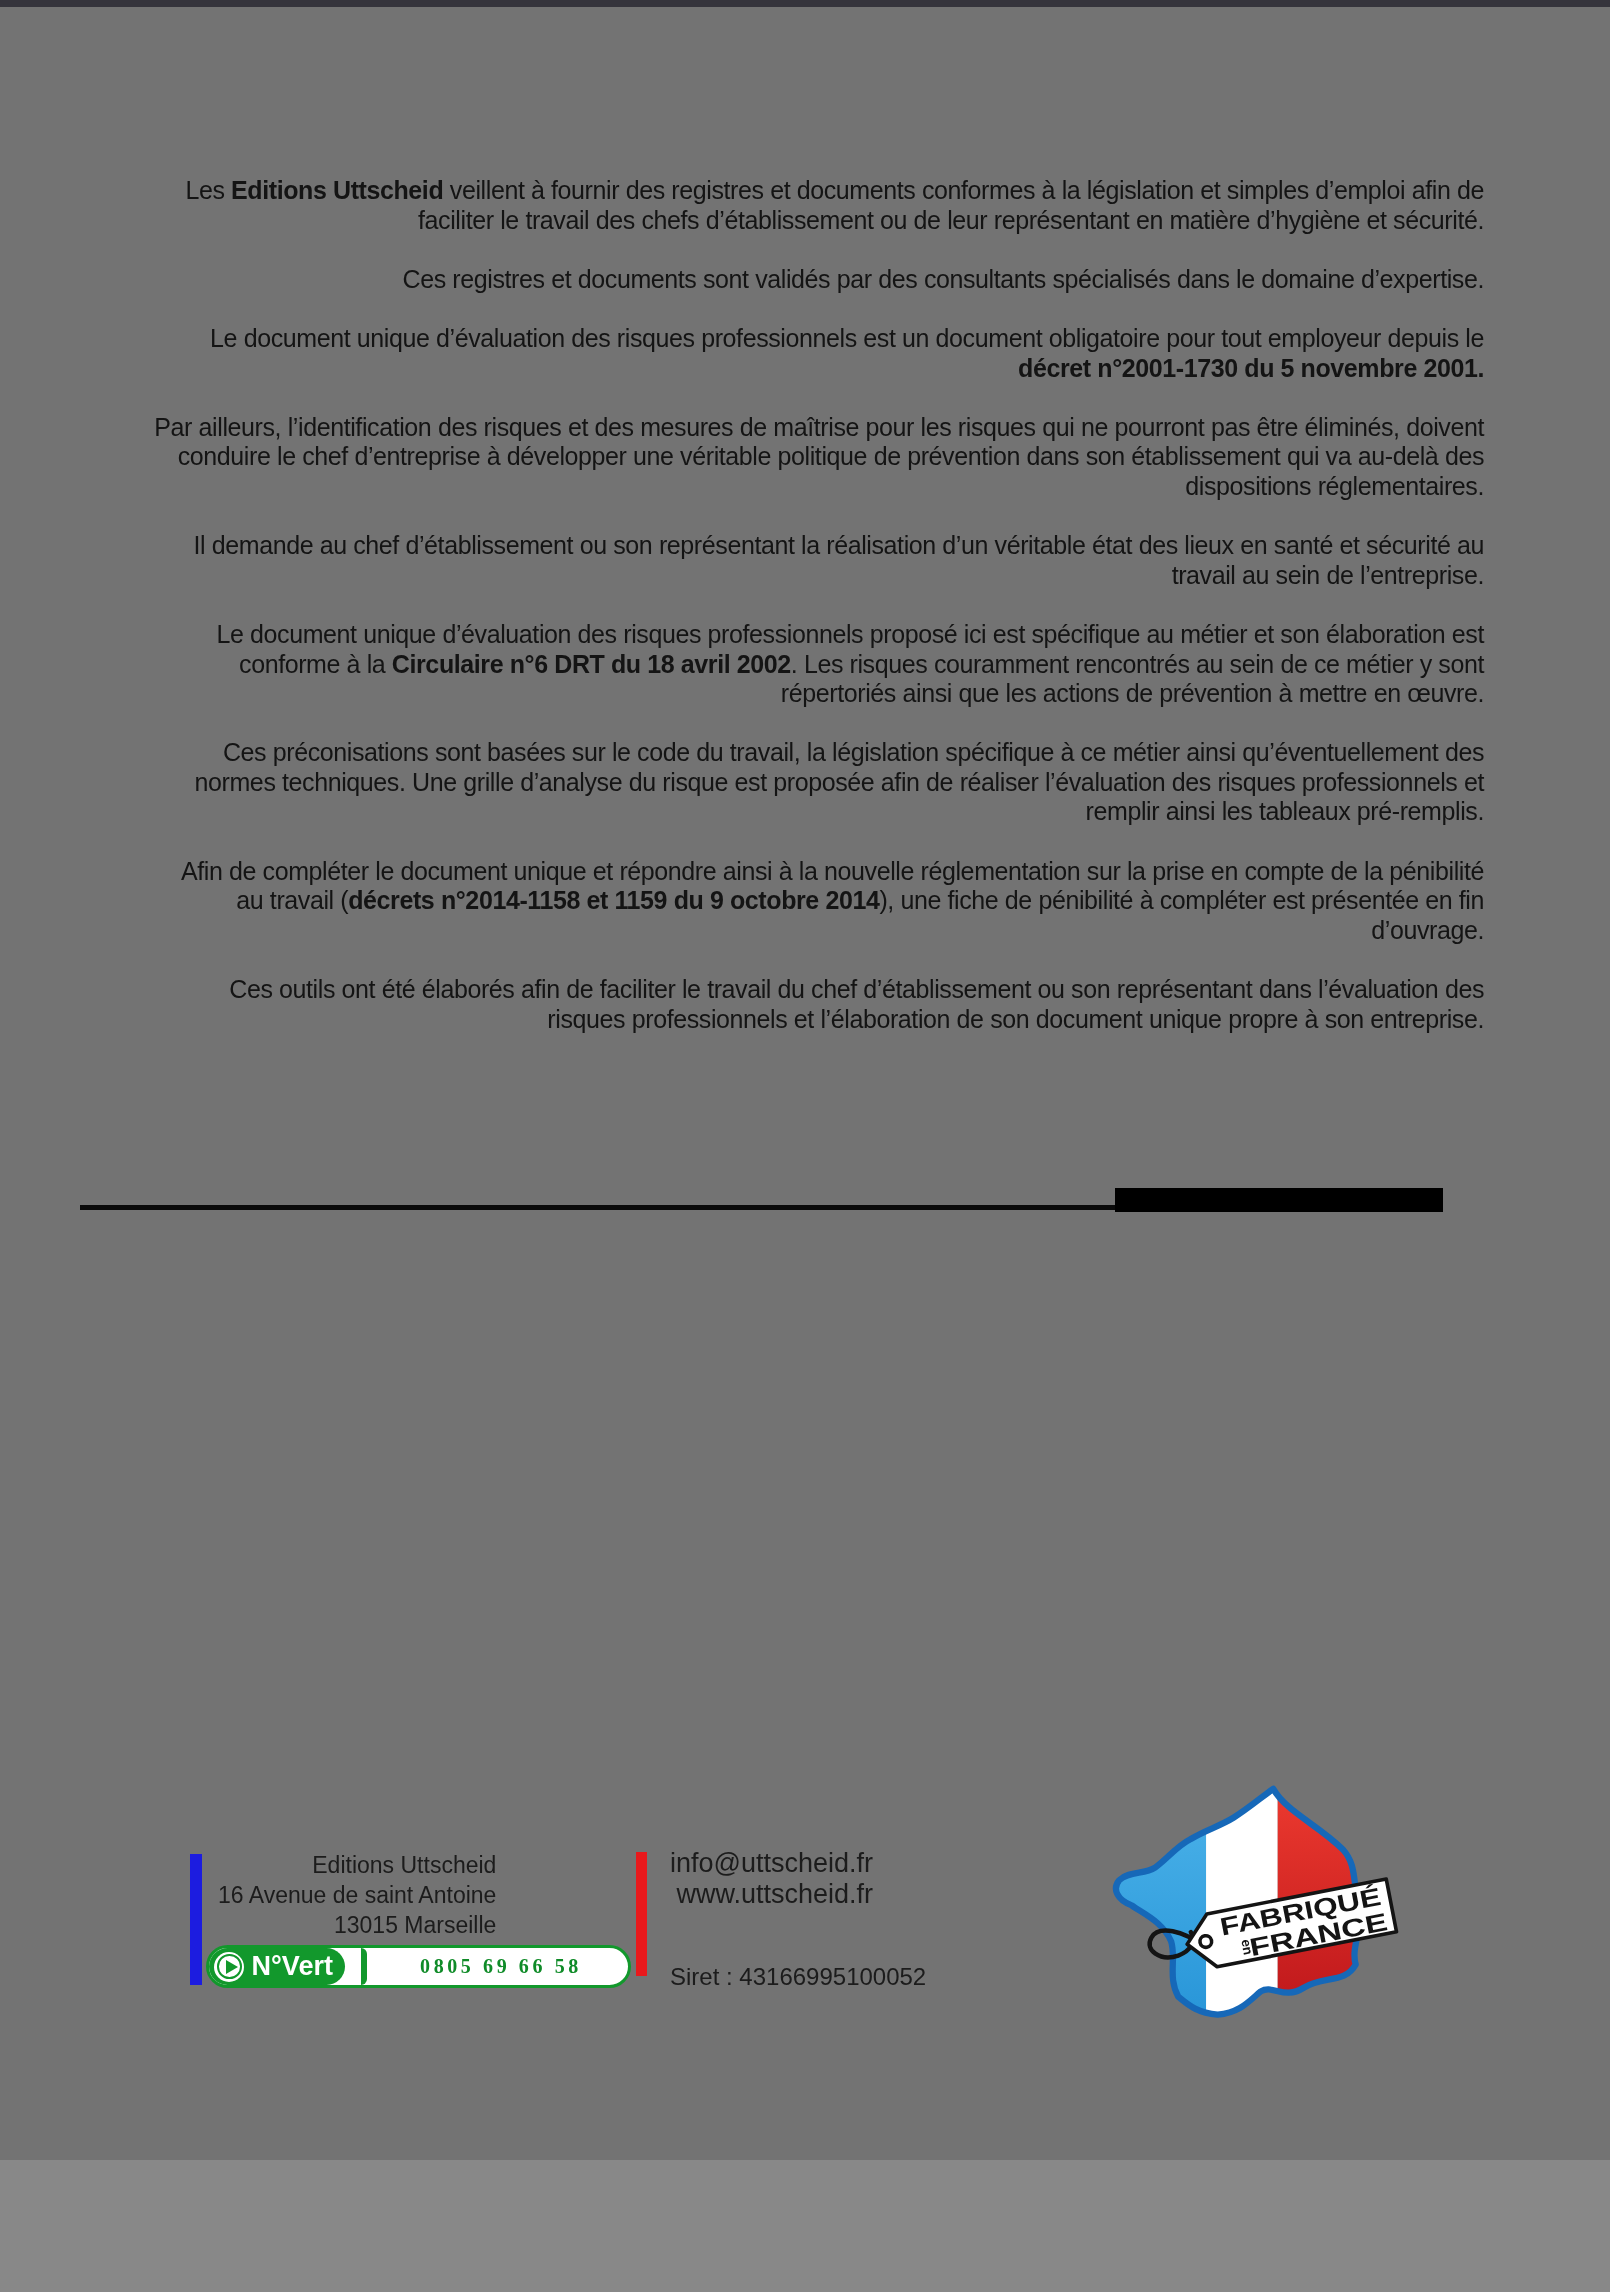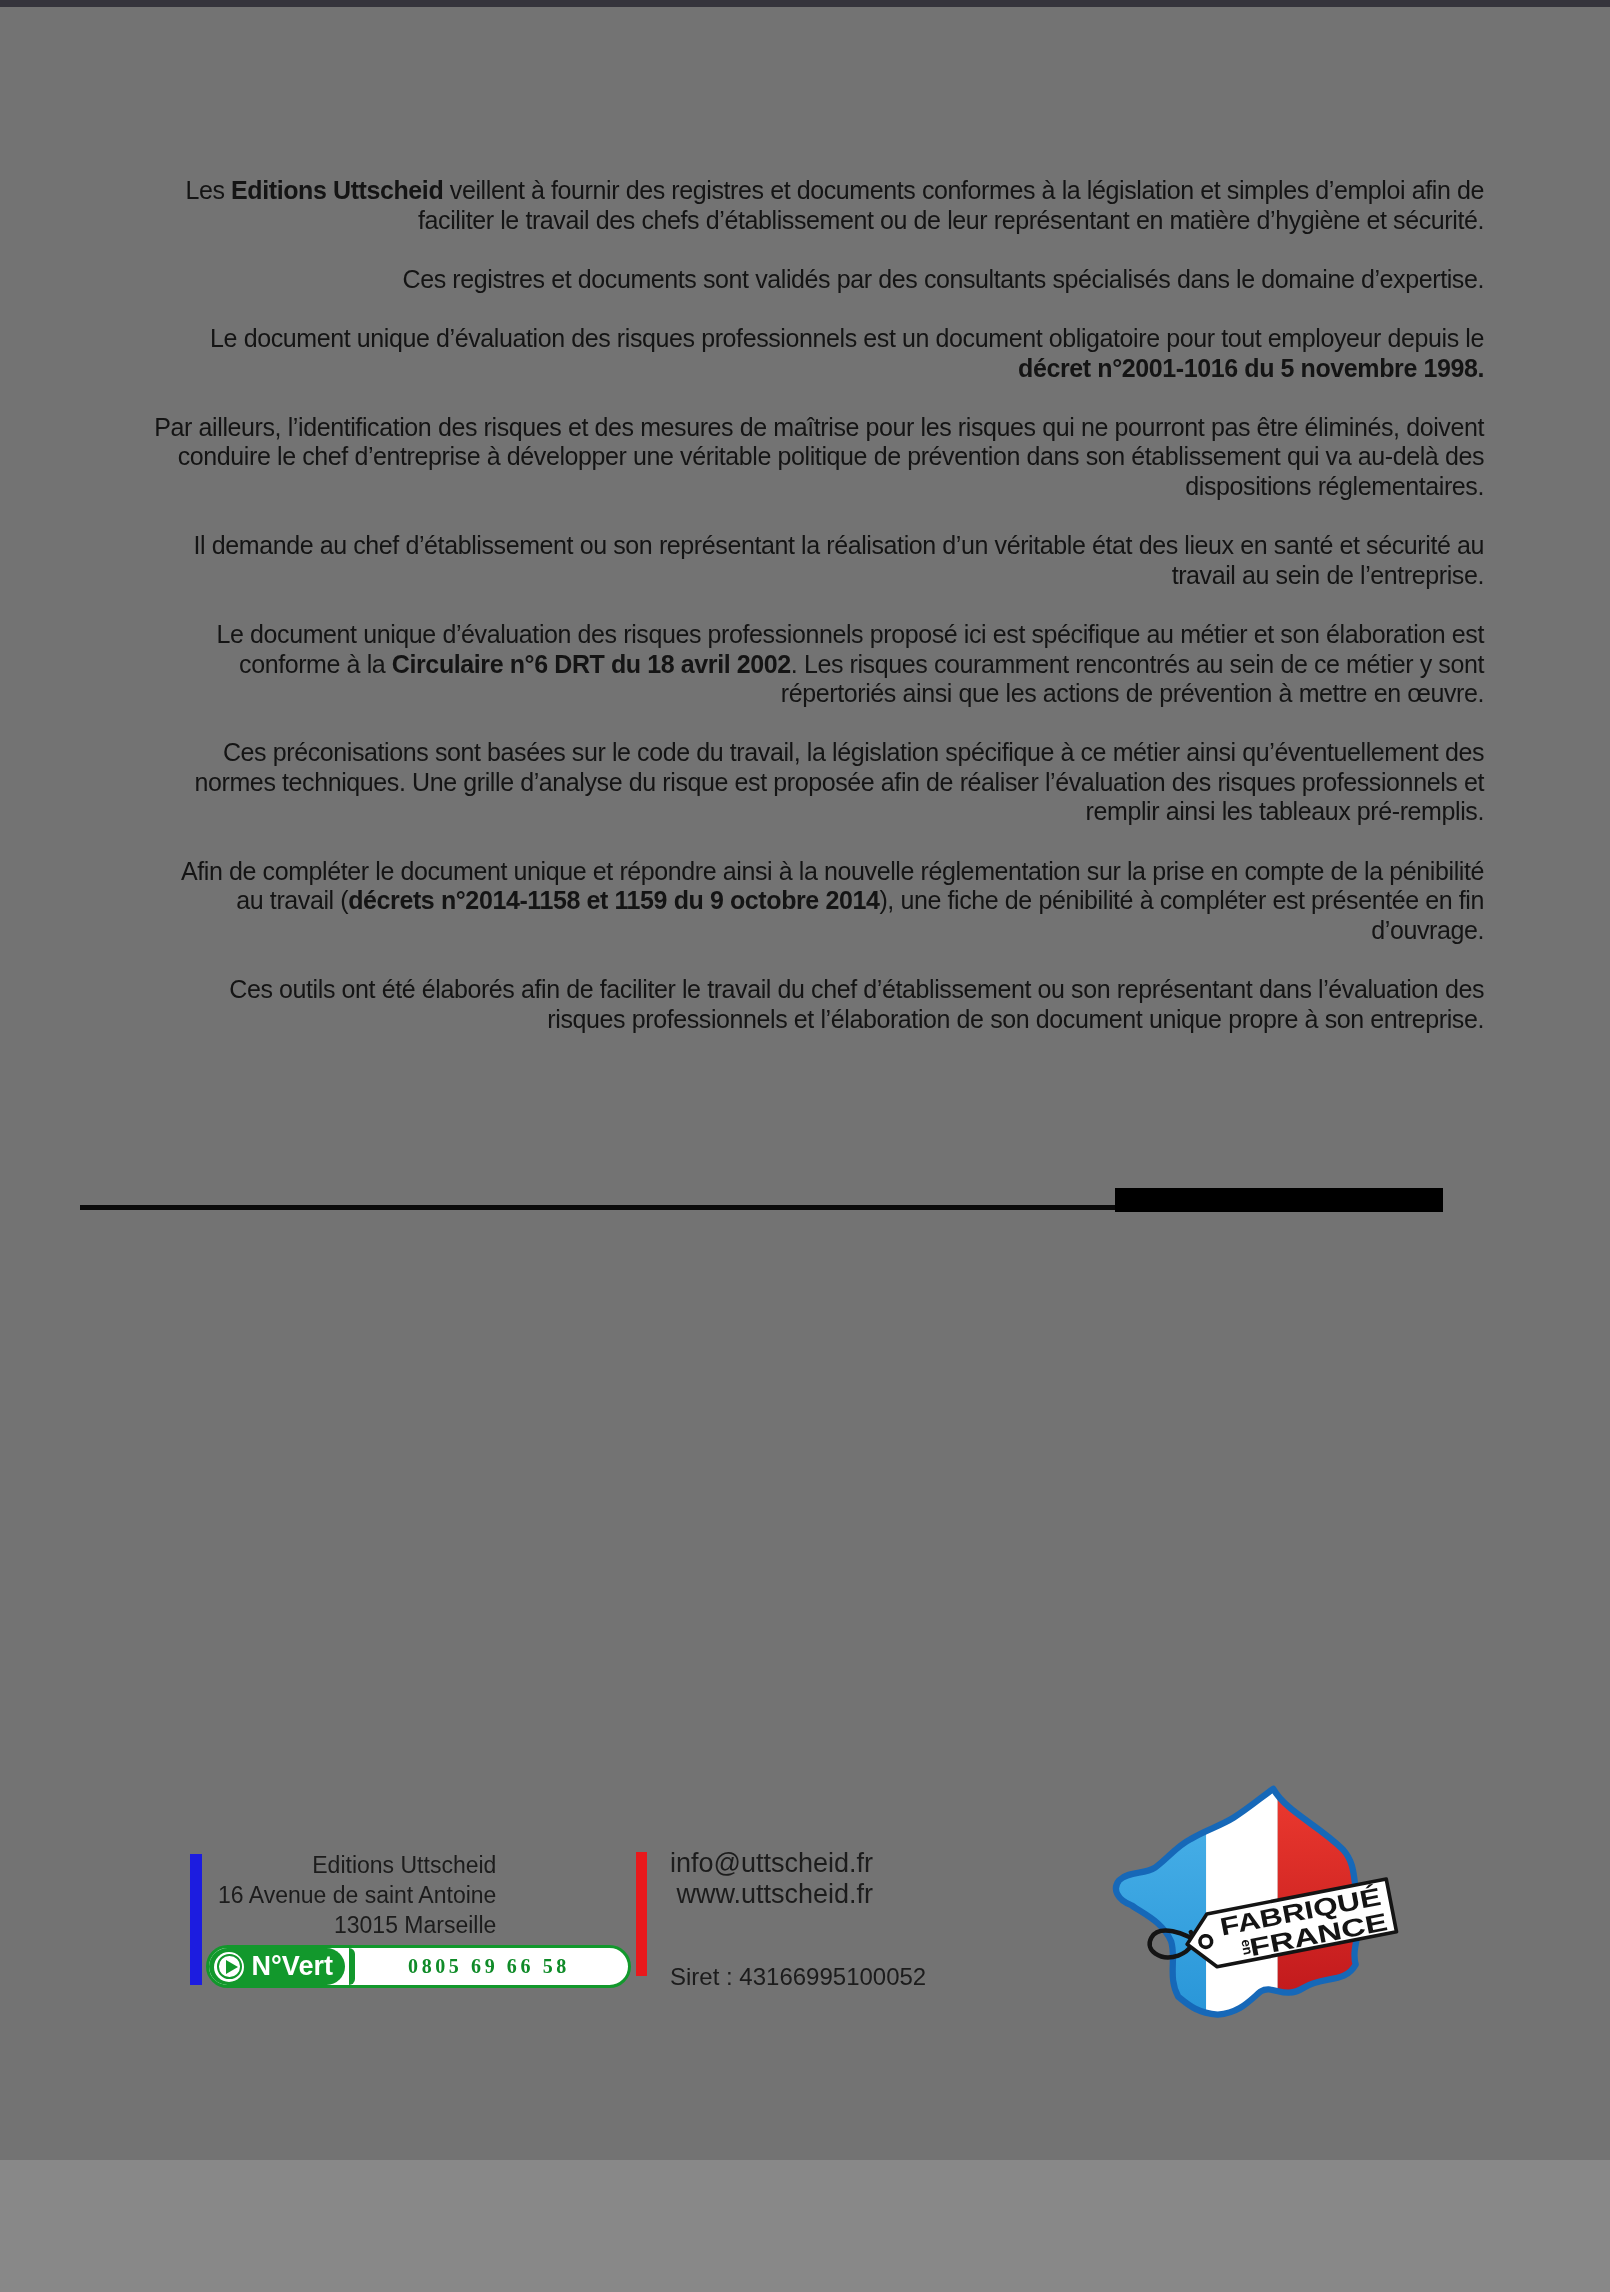--- a/index.html
+++ b/index.html
@@ -34,21 +34,21 @@
   .bar-red{position:absolute;left:636px;top:1852px;width:10.7px;height:124px;background:#e8191c;}
 
   .address{position:absolute;left:218px;top:1850px;font-size:23px;line-height:30px;color:#1c1c1c;}
   .contact{position:absolute;left:670px;top:1848px;font-size:27px;line-height:31px;color:#1c1c1c;}
   .siret{position:absolute;left:670px;top:1963px;font-size:24px;color:#1c1c1c;}
 
   
   .nvert{
     position:absolute;left:206px;top:1945px;width:425px;height:43px;
     box-sizing:border-box;border:3.6px solid #12982c;border-radius:23px;
-    background:#fff;display:flex;align-items:stretch;overflow:hidden;
+    background:#fff;display:flex;align-items:stretch;overflow:hidden;gap:12px;
   }
   .nvert-left{
     background:#12982c;border-radius:0 19.7px 19.7px 0;
     display:flex;align-items:center;gap:7.2px;
     padding:0 12.5px 0 5.4px;flex:0 0 auto;
   }
   .nvert-arc{flex:0 0 6.3px;background:#12982c;border-radius:0 12.5px 12.5px 0;margin-left:3.6px;}
   .play-disc{
     position:relative;width:30px;height:30px;border-radius:50%;background:#fff;flex:0 0 auto;
   }
@@ -71,21 +71,21 @@
 </head>
 <body>
 
 <div class="page">
 
   <div class="edge-top"></div>
 
   <main class="content">
     <p><span>Les </span><b>Editions Uttscheid</b><span> veillent à fournir des registres et documents conformes à la législation et simples d’emploi afin de faciliter le travail des chefs d’établissement ou de leur représentant en matière d’hygiène et sécurité.</span></p>
     <p><span>Ces registres et documents sont validés par des consultants spécialisés dans le domaine d’expertise.</span></p>
-    <p><span>Le document unique d’évaluation des risques professionnels est un document obligatoire pour tout employeur depuis le </span><b>décret n°2001-1016 du 5 novembre 1998.</b></p>
+    <p><span>Le document unique d’évaluation des risques professionnels est un document obligatoire pour tout employeur depuis le </span><b>décret n°2001-1730 du 5 novembre 2001.</b></p>
     <p><span>Par ailleurs, l’identification des risques et des mesures de maîtrise pour les risques qui ne pourront pas être éliminés, doivent conduire le chef d’entreprise à développer une véritable politique de prévention dans son établissement qui va au-delà des dispositions réglementaires.</span></p>
     <p><span>Il demande au chef d’établissement ou son représentant la réalisation d’un véritable état des lieux en santé et sécurité au travail au sein de l’entreprise.</span></p>
     <p><span>Le document unique d’évaluation des risques professionnels proposé ici est spécifique au métier et son élaboration est conforme à la </span><b>Circulaire n°6 DRT du 18 avril 2002</b><span>. Les risques couramment rencontrés au sein de ce métier y sont répertoriés ainsi que les actions de prévention à mettre en œuvre.</span></p>
     <p><span>Ces préconisations sont basées sur le code du travail, la législation spécifique à ce métier ainsi qu’éventuellement des normes techniques. Une grille d’analyse du risque est proposée afin de réaliser l’évaluation des risques professionnels et remplir ainsi les tableaux pré-remplis.</span></p>
     <p><span>Afin de compléter le document unique et répondre ainsi à la nouvelle réglementation sur la prise en compte de la pénibilité au travail (</span><b>décrets n°2014-1158 et 1159 du 9 octobre 2014</b><span>), une fiche de pénibilité à compléter est présentée en fin d’ouvrage.</span></p>
     <p><span>Ces outils ont été élaborés afin de faciliter le travail du chef d’établissement ou son représentant dans l’évaluation des risques professionnels et l’élaboration de son document unique propre à son entreprise.</span></p>
   </main>
 
   <div class="rule-thin"></div>
   <div class="rule-thick"></div>

